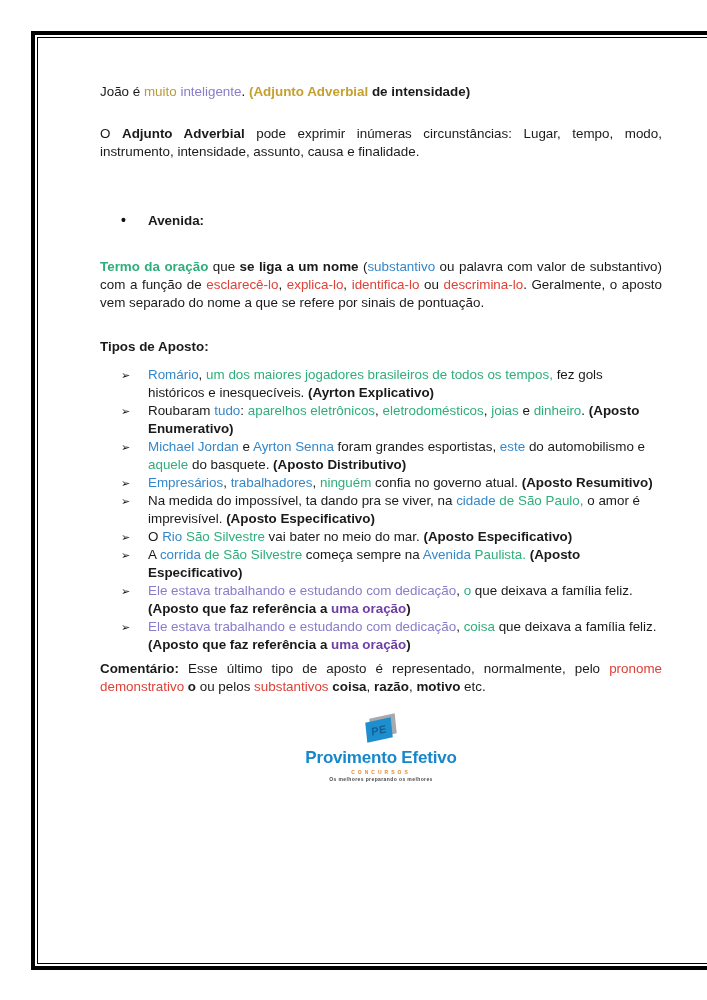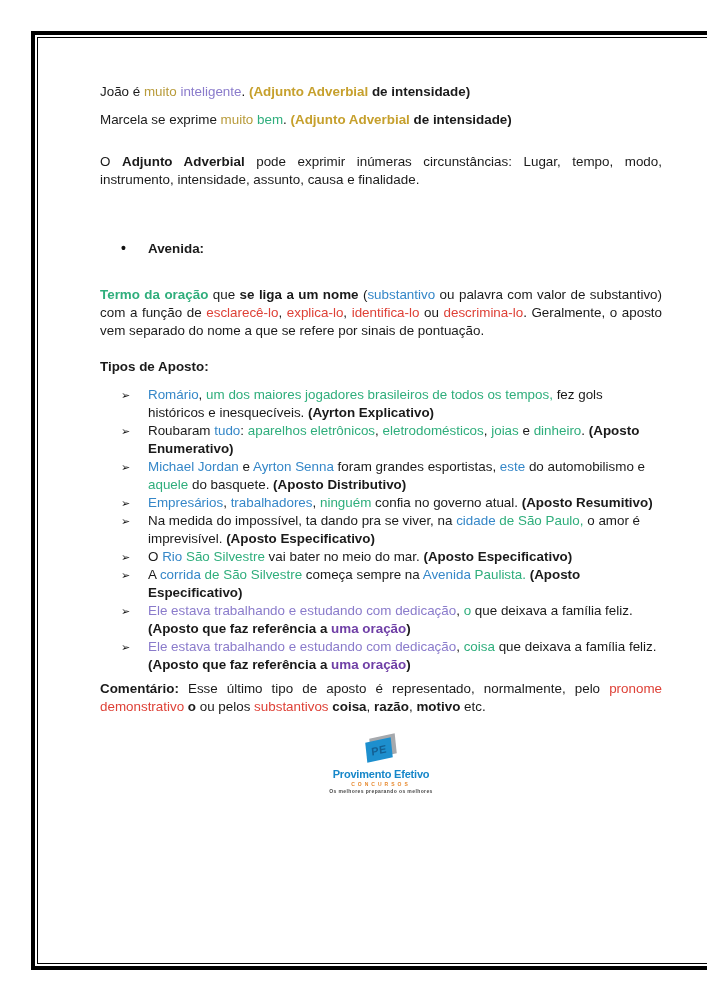--- a/index.html
+++ b/index.html
@@ -20,21 +20,21 @@
     padding:45px 61px 0 62px;
     box-sizing:border-box;
     overflow:hidden;
   }
   p{margin:0 0 10px 0;}
   .just{text-align:justify;margin-top:24px;}
   .b{font-weight:bold;}
   .head{font-weight:bold;}
   .mt-aposto{margin-top:51px;}
   .mt-def{margin-top:28px;}
-  .mt-tipos{margin-top:18px;}
+  .mt-tipos{margin-top:26px;}
   .mt-exemplos{margin-top:30px;}
   .indent-item{position:relative;padding-left:48px;}
   .marker{
     position:absolute;left:21px;top:0;
     font-size:11px;color:#111;
   }
   .dot-marker{
     position:absolute;left:21px;top:-1px;
     font-size:14px;color:#111;font-weight:bold;
   }
@@ -54,41 +54,40 @@
   }
   .logo-face{
     position:absolute;left:5px;top:4px;width:26px;height:20px;
     background:var(--c-logoBlue,#1d8fce);
     transform:rotate(-12deg) skewX(-6deg);
     display:flex;align-items:center;justify-content:center;
     font-weight:bold;font-size:11px;color:var(--c-logoDarkBlue,#135f92);
     letter-spacing:0.5px;
   }
   .brand{
-    font-weight:bold;font-size:11px;letter-spacing:-0.2px;
+    font-weight:bold;font-size:17px;letter-spacing:-0.2px;
     color:var(--c-brandBlue,#1787c9);
   }
   .brand-sub{
     font-weight:bold;font-size:5px;letter-spacing:3px;
     color:var(--c-orange,#e7892e);margin-top:1px;
   }
   .tagline{
     font-weight:bold;font-size:5px;letter-spacing:0.4px;
     color:var(--c-taglineGray,#4a4a4a);margin-top:1px;
   }
 </style>
 </head>
 <body>
 
 <div class="frame">
   <div class="frame-inner">
     <div class="content">
 
       <p><span style="color: var(--c-black);">João é </span><span style="color: var(--c-gold);">muito </span><span style="color: var(--c-purple);">inteligente</span><span style="color: var(--c-black);">. </span><span class="b" style="color: var(--c-goldBold);">(Adjunto Adverbial</span><span class="b" style="color: var(--c-black);"> de intensidade)</span></p>
-      <p><span style="color: var(--c-black);">Marcela se exprime </span><span style="color: var(--c-gold);">muito </span><span style="color: var(--c-green);">bem</span><span style="color: var(--c-black);">. </span><span class="b" style="color: var(--c-goldBold);">(Adjunto Adverbial</span><span class="b" style="color: var(--c-black);"> de intensidade)</span></p>
       <p class="just"><span style="color: var(--c-black);">O </span><span class="b" style="color: var(--c-black);">Adjunto Adverbial</span><span style="color: var(--c-black);"> pode exprimir inúmeras circunstâncias: Lugar, tempo, modo, instrumento, intensidade, assunto, causa e finalidade.</span></p>
 
       <p class="head indent-item mt-aposto">
         <span class="dot-marker">•</span>
         <span>Avenida:</span>
       </p>
 
       <p class="just mt-def"><span class="b" style="color: var(--c-green);">Termo da oração</span><span style="color: var(--c-black);"> que </span><span class="b" style="color: var(--c-black);">se liga a um nome</span><span style="color: var(--c-black);"> (</span><span style="color: var(--c-blue);">substantivo</span><span style="color: var(--c-black);"> ou palavra com valor de substantivo) com a função de </span><span style="color: var(--c-red);">esclarecê-lo</span><span style="color: var(--c-black);">, </span><span style="color: var(--c-red);">explica-lo</span><span style="color: var(--c-black);">, </span><span style="color: var(--c-red);">identifica-lo</span><span style="color: var(--c-black);"> ou </span><span style="color: var(--c-red);">descrimina-lo</span><span style="color: var(--c-black);">. Geralmente, o aposto vem separado do nome a que se refere por sinais de pontuação.</span></p>
 
       <p class="head mt-tipos">Tipos de Aposto:</p>

